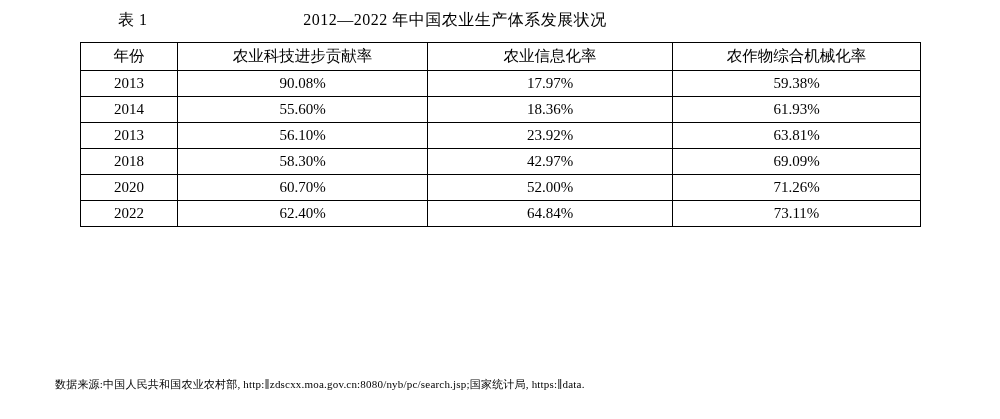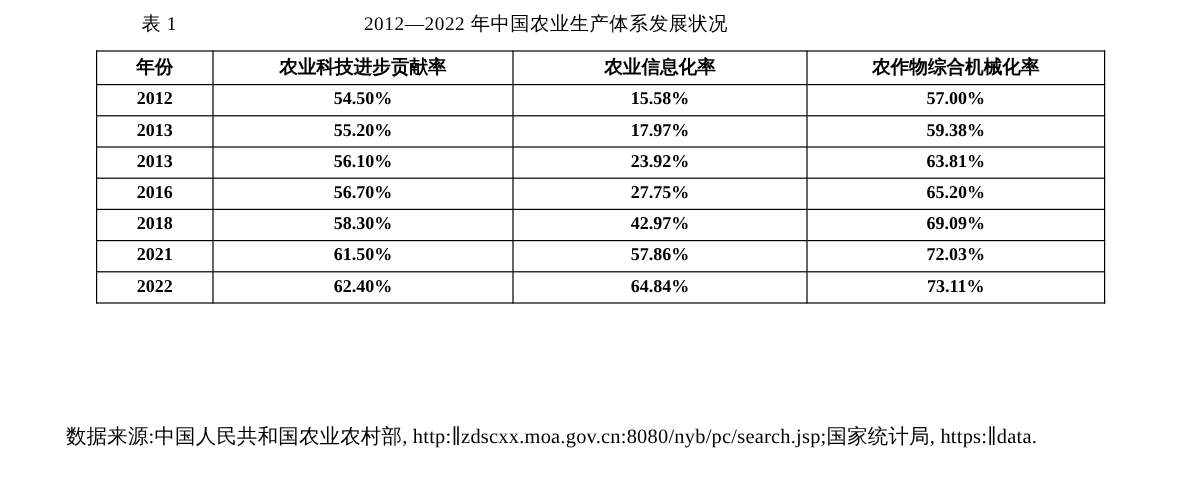--- a/index.html
+++ b/index.html
@@ -52,37 +52,37 @@
     border-collapse: collapse;
     table-layout: fixed;
   }
   table.data th,
   table.data td {
     border: 1px solid #000000;
     text-align: center;
     font-size: 15px;
     height: 25px;
     padding: 0;
-    font-weight: bold;
+    font-weight: normal;
     font-family: "Liberation Serif", "DejaVu Serif", serif;
   }
   table.data thead th {
     font-size: 15.5px;
     height: 27px;
   }
   col.c0 { width: 97px; }
   col.c1 { width: 250px; }
   col.c2 { width: 245px; }
   col.c3 { width: 248px; }
   .source {
     position: absolute;
     left: 55px;
-    top: 352px;
+    top: 372px;
     width: 900px;
-    font-size: 17px;
+    font-size: 11px;
     line-height: 24px;
     letter-spacing: 0.2px;
     text-align: justify;
   }
   .source .line2 {
     display: block;
   }
 </style>
 </head>
 <body>
@@ -104,54 +104,48 @@
     <thead>
       <tr>
         <th>年份</th>
         <th>农业科技进步贡献率</th>
         <th>农业信息化率</th>
         <th>农作物综合机械化率</th>
       </tr>
     </thead>
     <tbody>
       <tr>
-        <td>2012</td>
-        <td>54.50%</td>
-        <td>15.58%</td>
-        <td>57.00%</td>
+        <td>2013</td>
+        <td>90.08%</td>
+        <td>17.97%</td>
+        <td>59.38%</td>
       </tr>
       <tr>
-        <td>2013</td>
-        <td>55.20%</td>
-        <td>17.97%</td>
-        <td>59.38%</td>
+        <td>2014</td>
+        <td>55.60%</td>
+        <td>18.36%</td>
+        <td>61.93%</td>
       </tr>
       <tr>
         <td>2013</td>
         <td>56.10%</td>
         <td>23.92%</td>
         <td>63.81%</td>
       </tr>
       <tr>
-        <td>2016</td>
-        <td>56.70%</td>
-        <td>27.75%</td>
-        <td>65.20%</td>
-      </tr>
-      <tr>
         <td>2018</td>
         <td>58.30%</td>
         <td>42.97%</td>
         <td>69.09%</td>
       </tr>
       <tr>
-        <td>2021</td>
-        <td>61.50%</td>
-        <td>57.86%</td>
-        <td>72.03%</td>
+        <td>2020</td>
+        <td>60.70%</td>
+        <td>52.00%</td>
+        <td>71.26%</td>
       </tr>
       <tr>
         <td>2022</td>
         <td>62.40%</td>
         <td>64.84%</td>
         <td>73.11%</td>
       </tr>
     </tbody>
   </table>
 

